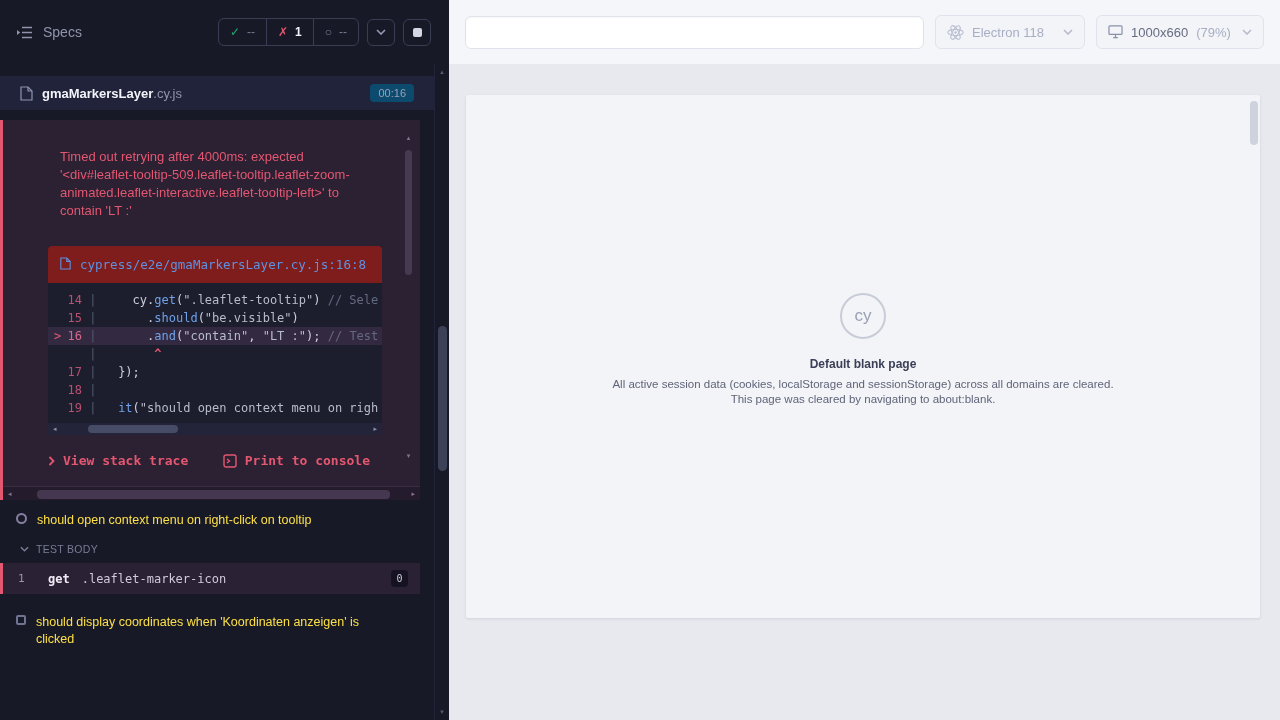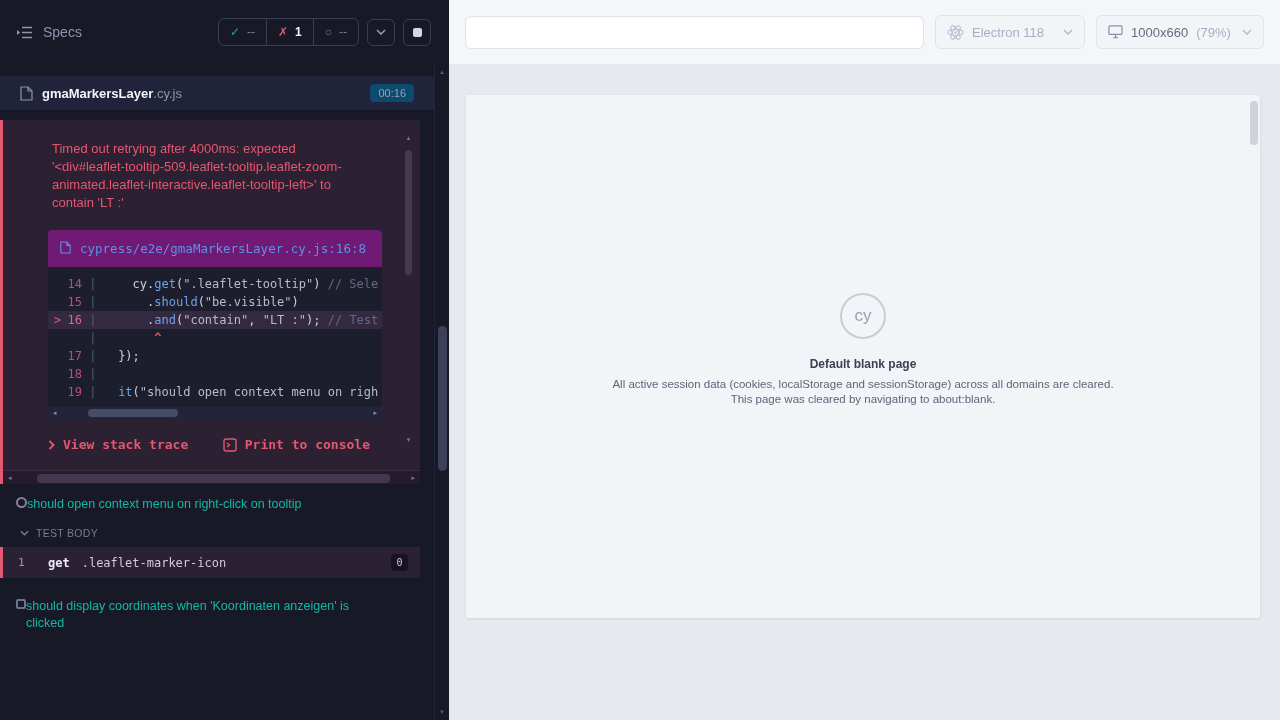--- a/index.html
+++ b/index.html
@@ -23,24 +23,24 @@
   .stop-sq { width:9px; height:9px; background:#d4d6e3; border-radius:2px; }
 
   .rep-content { width:434px; }
   .spec-row { height:34px; margin-top:12px; background:#20233a; display:flex; align-items:center; gap:9px; padding:0 20px; cursor:pointer; }
   .spec-name { font-size:13px; }
   .spec-name .nm { color:#f4f5fa; font-weight:700; }
   .spec-name .ext { color:#8f94ac; }
   .timer { margin-left:auto; background:#0c4a6e; color:#9aa0b8; font-size:11px; padding:3px 8px; border-radius:4px; }
 
   .error-panel { position:relative; margin:10px 14px 0 0; background:#2c2033; border-left:3px solid #e45770; padding-top:16px; }
-  .err-msg { margin:4px; padding:0 58px 14px 45px; color:#e45770; font-size:13px; line-height:18px; overflow-wrap:break-word; }
+  .err-msg { margin:12px; padding:0 58px 14px 45px; color:#e45770; font-size:13px; line-height:18px; overflow-wrap:break-word; }
 
   .code-frame { margin:0 38px 10px 45px; background:#1d1e2d; border-radius:4px; overflow:hidden; }
-  .cf-header { display:flex; gap:9px; padding:10px 12px; background:#701a75; color:#5d92e2;
+  .cf-header { display:flex; gap:9px; padding:10px 12px; background:#7f1d1d; color:#5d92e2;
                font-family:"DejaVu Sans Mono", monospace; font-size:12.5px; line-height:17px; cursor:pointer; }
   .cf-header svg { flex:none; margin-top:1px; }
   .cf-link { word-break:break-all; }
   .cf-body { padding-top:8px; font-family:"DejaVu Sans Mono", monospace; font-size:12px; line-height:18px;
              white-space:pre; overflow:hidden; }
   .code-line { height:18px; }
   .code-line.hl { background:#332a42; }
   .marker { display:inline-block; width:16px; padding-left:6px; color:#e45770; }
   .lnum { display:inline-block; width:18px; text-align:right; color:#b8506f; }
   .code-line.hl .lnum { color:#d6688a; }
@@ -61,22 +61,22 @@
   .err-vscroll { position:absolute; top:14px; right:6px; bottom:40px; width:11px;
                  display:flex; flex-direction:column; align-items:center; justify-content:space-between;
                  font-size:7px; color:#8a7090; cursor:pointer; }
   .err-vthumb { position:absolute; top:16px; left:2px; width:7px; height:125px; background:#463a52; border-radius:4px; }
 
   .err-hscroll { position:relative; height:14px; background:#241b2c; border-top:1px solid #3a2c42;
                  display:flex; align-items:center; justify-content:space-between; padding:0 5px;
                  font-size:7px; color:#8a7090; cursor:pointer; }
   .err-hthumb { position:absolute; left:34px; right:30px; top:2.5px; height:9px; background:#453750; border-radius:4px; }
 
-  .test-row { display:flex; align-items:flex-start; padding:12px 40px 8px 16px;
-              font-size:12.5px; line-height:17px; color:#14b8a6; cursor:pointer; }
+  .test-row { display:flex; align-items:flex-start; gap:10px; padding:12px 40px 8px 16px;
+              font-size:12.5px; line-height:17px; color:#fde047; cursor:pointer; }
   .icon-circle { width:11px; height:11px; border:2px solid #857fa0; border-radius:50%; margin-top:1px; flex:none; }
   .icon-square { width:10px; height:10px; border:2px solid #6f7490; border-radius:2px; margin-top:1px; flex:none; }
   .tb-header { display:flex; align-items:center; gap:7px; padding:6px 16px 8px 20px;
                font-size:10.5px; letter-spacing:.3px; color:#787d96; cursor:pointer; }
   .command-row { display:flex; align-items:center; background:#2a2134; border-left:3px solid #e45770;
                  padding:7px 12px 7px 15px; font-family:"DejaVu Sans Mono", monospace; font-size:12px;
                  margin-right:14px; cursor:pointer; }
   .cmd-num { width:30px; color:#9f93ad; font-size:11px; }
   .cmd-name { color:#f0eaf6; font-weight:700; margin-right:12px; }
   .cmd-msg { color:#d3c9de; }

